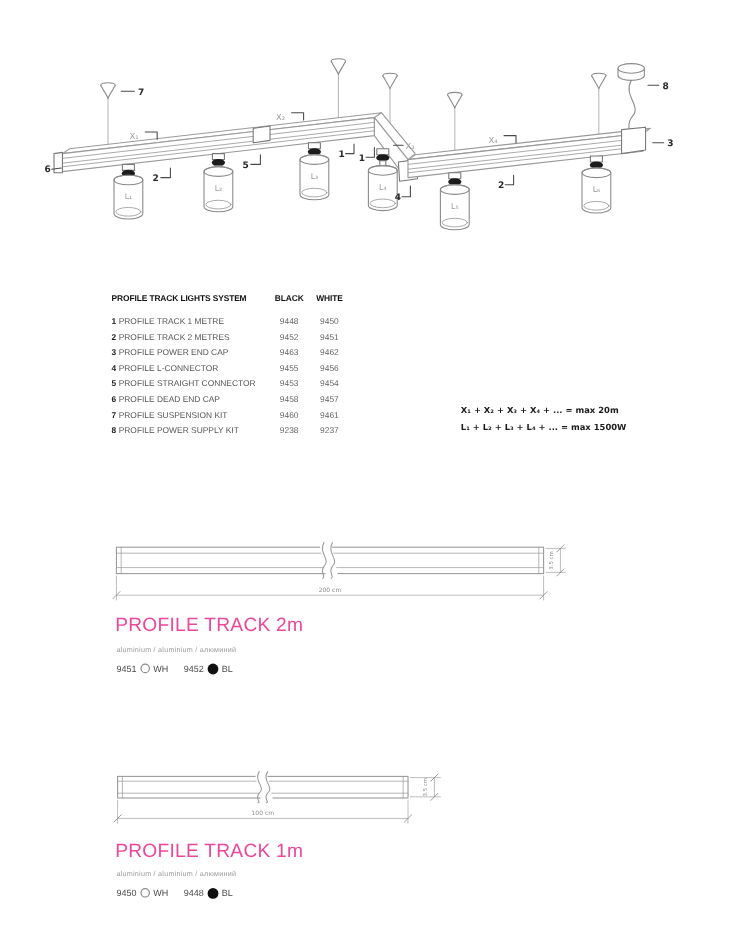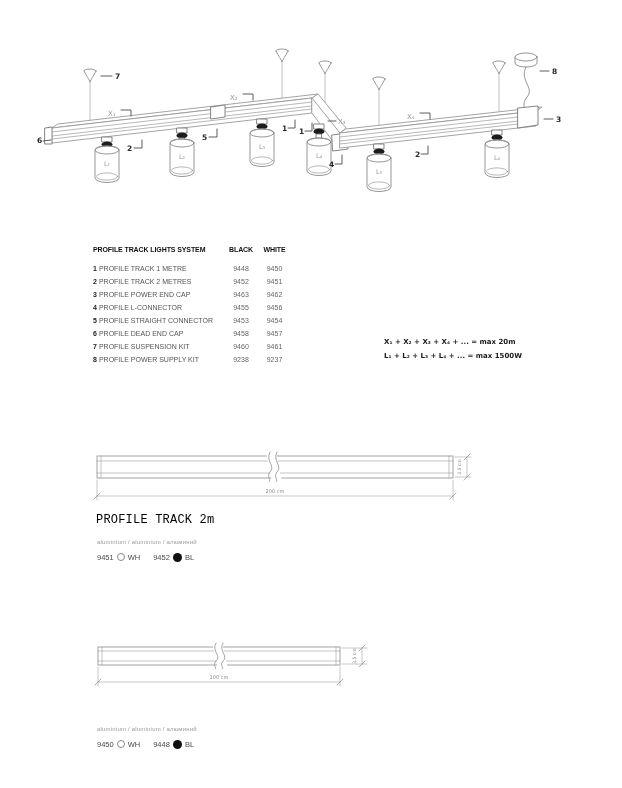--- a/index.html
+++ b/index.html
@@ -20,21 +20,21 @@
   .thead{font-size:7px;font-weight:bold;color:#111;letter-spacing:-0.1px;margin-bottom:6px;}
   .thead .cc{text-align:center;}
   .trow{font-size:7px;color:#555;}
   .trow .nm .n{font-weight:bold;color:#1d1d1d;margin-right:2px;}
   .trow .cc{text-align:center;color:#666;}
   
   #notes{left:359px;top:338px;width:150px;font-family:"DejaVu Sans",sans-serif;
          font-size:7px;font-weight:bold;color:#1c1c1c;margin-left:25px;}
   #notes div{margin-bottom:6px;}
   
-  .ptitle{font-size:12px;color:#000000;letter-spacing:0.2px;font-family:Liberation Mono, monospace;}
+  .ptitle{font-size:16px;color:#ec4899;letter-spacing:0.2px;}
   .pmat{font-size:6px;color:#9b9b9b;letter-spacing:0.2px;}
   .pcodes{display:flex;align-items:center;gap:3px;font-size:7.5px;color:#4a4a4a;height:12px;}
   .circ{width:8px;height:8px;border:1px solid #8a8a8a;border-radius:50%;box-sizing:border-box;background:#fff;}
   .dot{width:9px;height:9px;border-radius:50%;background:#101010;}
   .sp{width:7px;}
 </style>
 </head>
 <body>
 
 <div id="page">
@@ -331,20 +331,21 @@
 <div class="abs pcodes" style="left:97px;top:551px;">
   <span>9451</span>
   <span class="circ"></span>
   <span>WH</span>
   <span class="sp"></span>
   <span>9452</span>
   <span class="dot"></span>
   <span>BL</span>
 </div>
 
+<div class="abs ptitle" style="left:96px;top:701px;">PROFILE TRACK 1m</div>
 <div class="abs pmat" style="left:97px;top:726px;">aluminium / aluminium / алюминий</div>
 <div class="abs pcodes" style="left:97px;top:738px;">
   <span>9450</span>
   <span class="circ"></span>
   <span>WH</span>
   <span class="sp"></span>
   <span>9448</span>
   <span class="dot"></span>
   <span>BL</span>
 </div>

